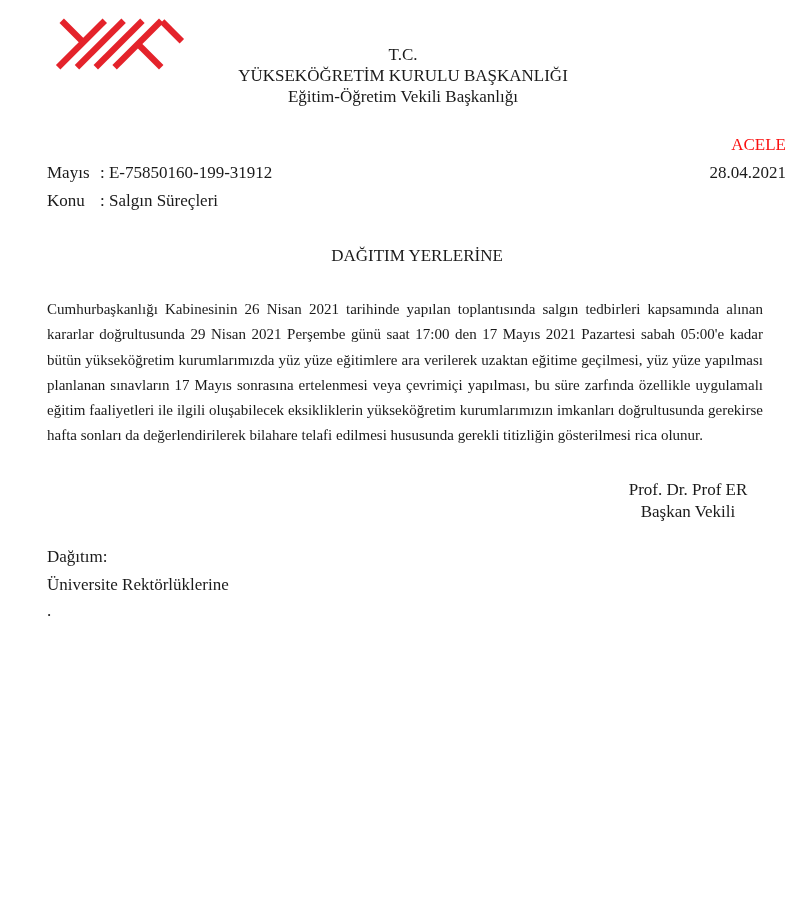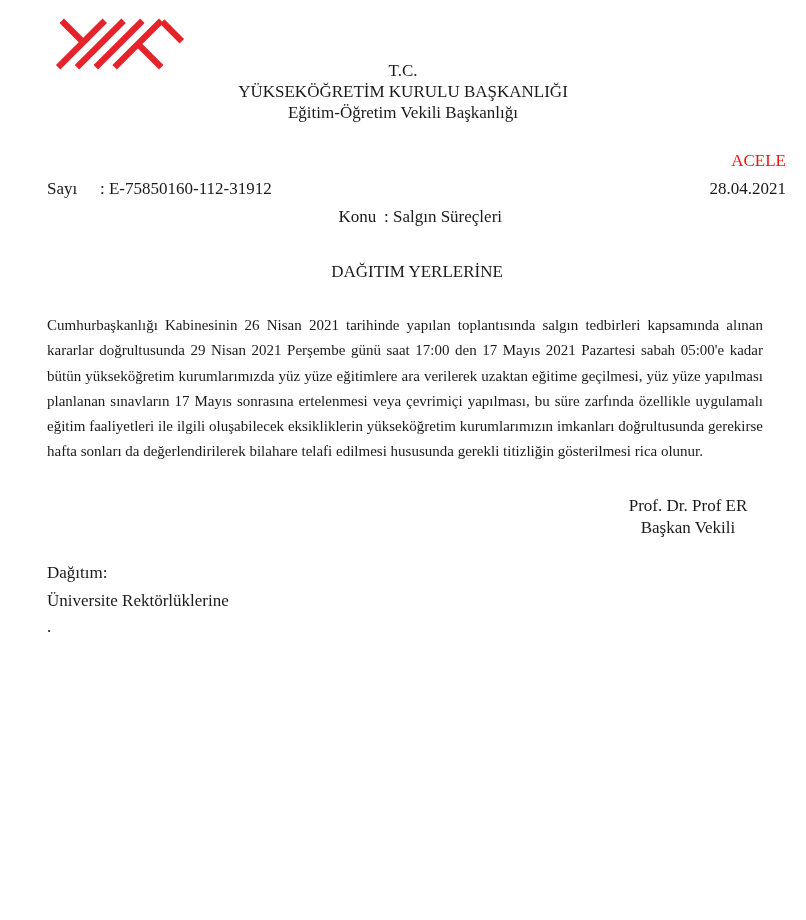--- a/index.html
+++ b/index.html
@@ -7,26 +7,26 @@
   body {
     width: 806px; height: 920px;
     font-family: "Liberation Serif", "DejaVu Serif", serif;
     color: #1a1a1a;
     overflow: hidden;
   }
   .page { position: relative; width: 806px; height: 920px; background: #ffffff; }
 
   .logo { position: absolute; left: 55px; top: 18px; }
 
-  .header { padding-top: 60px; text-align: center; font-size: 17px; line-height: 21px; }
+  .header { padding-top: 44px; text-align: center; font-size: 17px; line-height: 21px; }
 
   .meta-block { margin: 28px 20px 0 47px; font-size: 17px; }
   .urgency { text-align: right; line-height: 20px; }
   .row-sayi { display: flex; justify-content: space-between; margin-top: 7px; line-height: 21px; }
-  .row-konu { margin-top: 7px; line-height: 21px; text-align: center; }
+  .row-konu { margin-top: 7px; line-height: 21px; }
   .meta-label { display: inline-block; width: 53px; }
 
   .recipient { margin-top: 35px; text-align: center; font-size: 17px; line-height: 20px; padding-left: 28px; }
 
   .body-par {
     margin: 31px 43px 8px 47px;
     font-size: 15px;
     line-height: 25.3px;
     text-align: justify;
   }
@@ -65,21 +65,21 @@
   <div class="header">
     <div>T.C.</div>
     <div>YÜKSEKÖĞRETİM KURULU BAŞKANLIĞI</div>
     <div>Eğitim-Öğretim Vekili Başkanlığı</div>
   </div>
 
   <div class="meta-block">
     <div class="urgency" style="color: rgb(250, 16, 16);">ACELE</div>
     <div class="row-sayi">
       <div>
-        <span class="meta-label">Sayı</span><span>: E-75850160-112-31912</span>
+        <span class="meta-label">Mayıs</span><span>: E-75850160-199-31912</span>
       </div>
       <div>28.04.2021</div>
     </div>
     <div class="row-konu">
       <span class="meta-label">Konu</span><span>: Salgın Süreçleri</span>
     </div>
   </div>
 
   <div class="recipient">DAĞITIM YERLERİNE</div>
 

